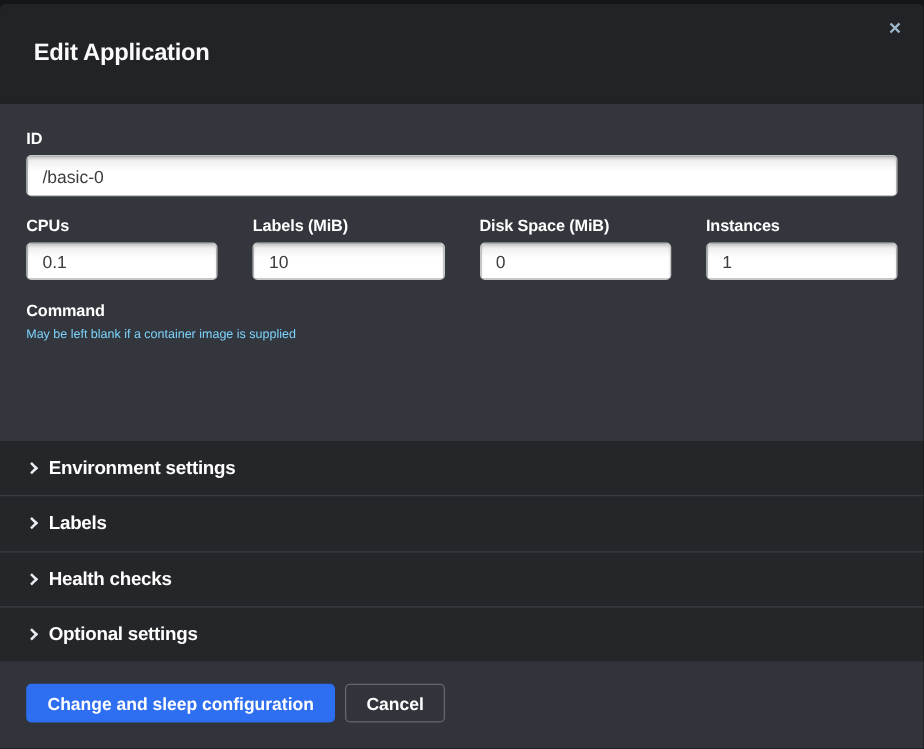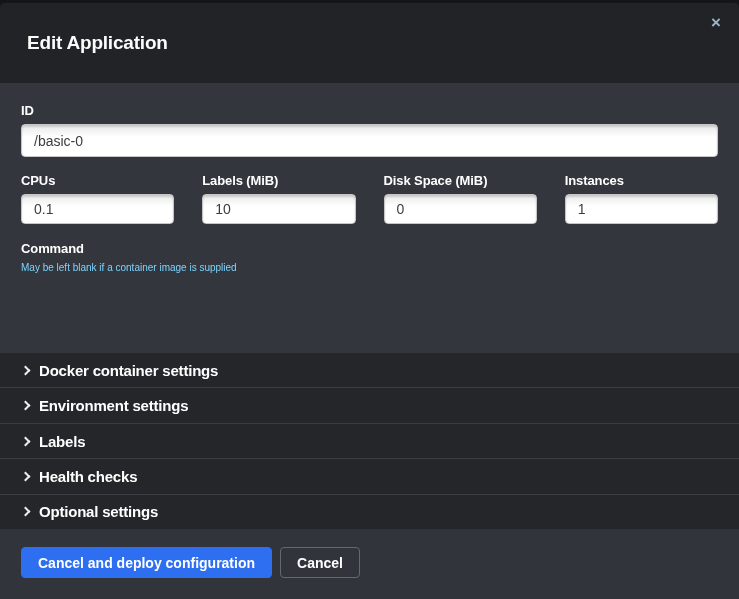--- a/index.html
+++ b/index.html
@@ -116,39 +116,35 @@
       <div class="command-block">
         <label class="field-label">Command</label>
         <div class="help-text">May be left blank if a container image is supplied</div>
       </div>
 
     </div>
 
     <div class="accordion">
       <div class="accordion-row">
         <span class="chevron"></span>
-        <span class="accordion-label">Docker container settings</span>
-      </div>
-      <div class="accordion-row">
-        <span class="chevron"></span>
         <span class="accordion-label">Environment settings</span>
       </div>
       <div class="accordion-row">
         <span class="chevron"></span>
         <span class="accordion-label">Labels</span>
       </div>
       <div class="accordion-row">
         <span class="chevron"></span>
         <span class="accordion-label">Health checks</span>
       </div>
       <div class="accordion-row">
         <span class="chevron"></span>
         <span class="accordion-label">Optional settings</span>
       </div>
     </div>
 
     <div class="modal-footer">
-      <button class="btn btn-primary">Cancel and deploy configuration</button>
+      <button class="btn btn-primary">Change and sleep configuration</button>
       <button class="btn btn-cancel">Cancel</button>
     </div>
 
   </div>
 </div>
 
 </body></html>

